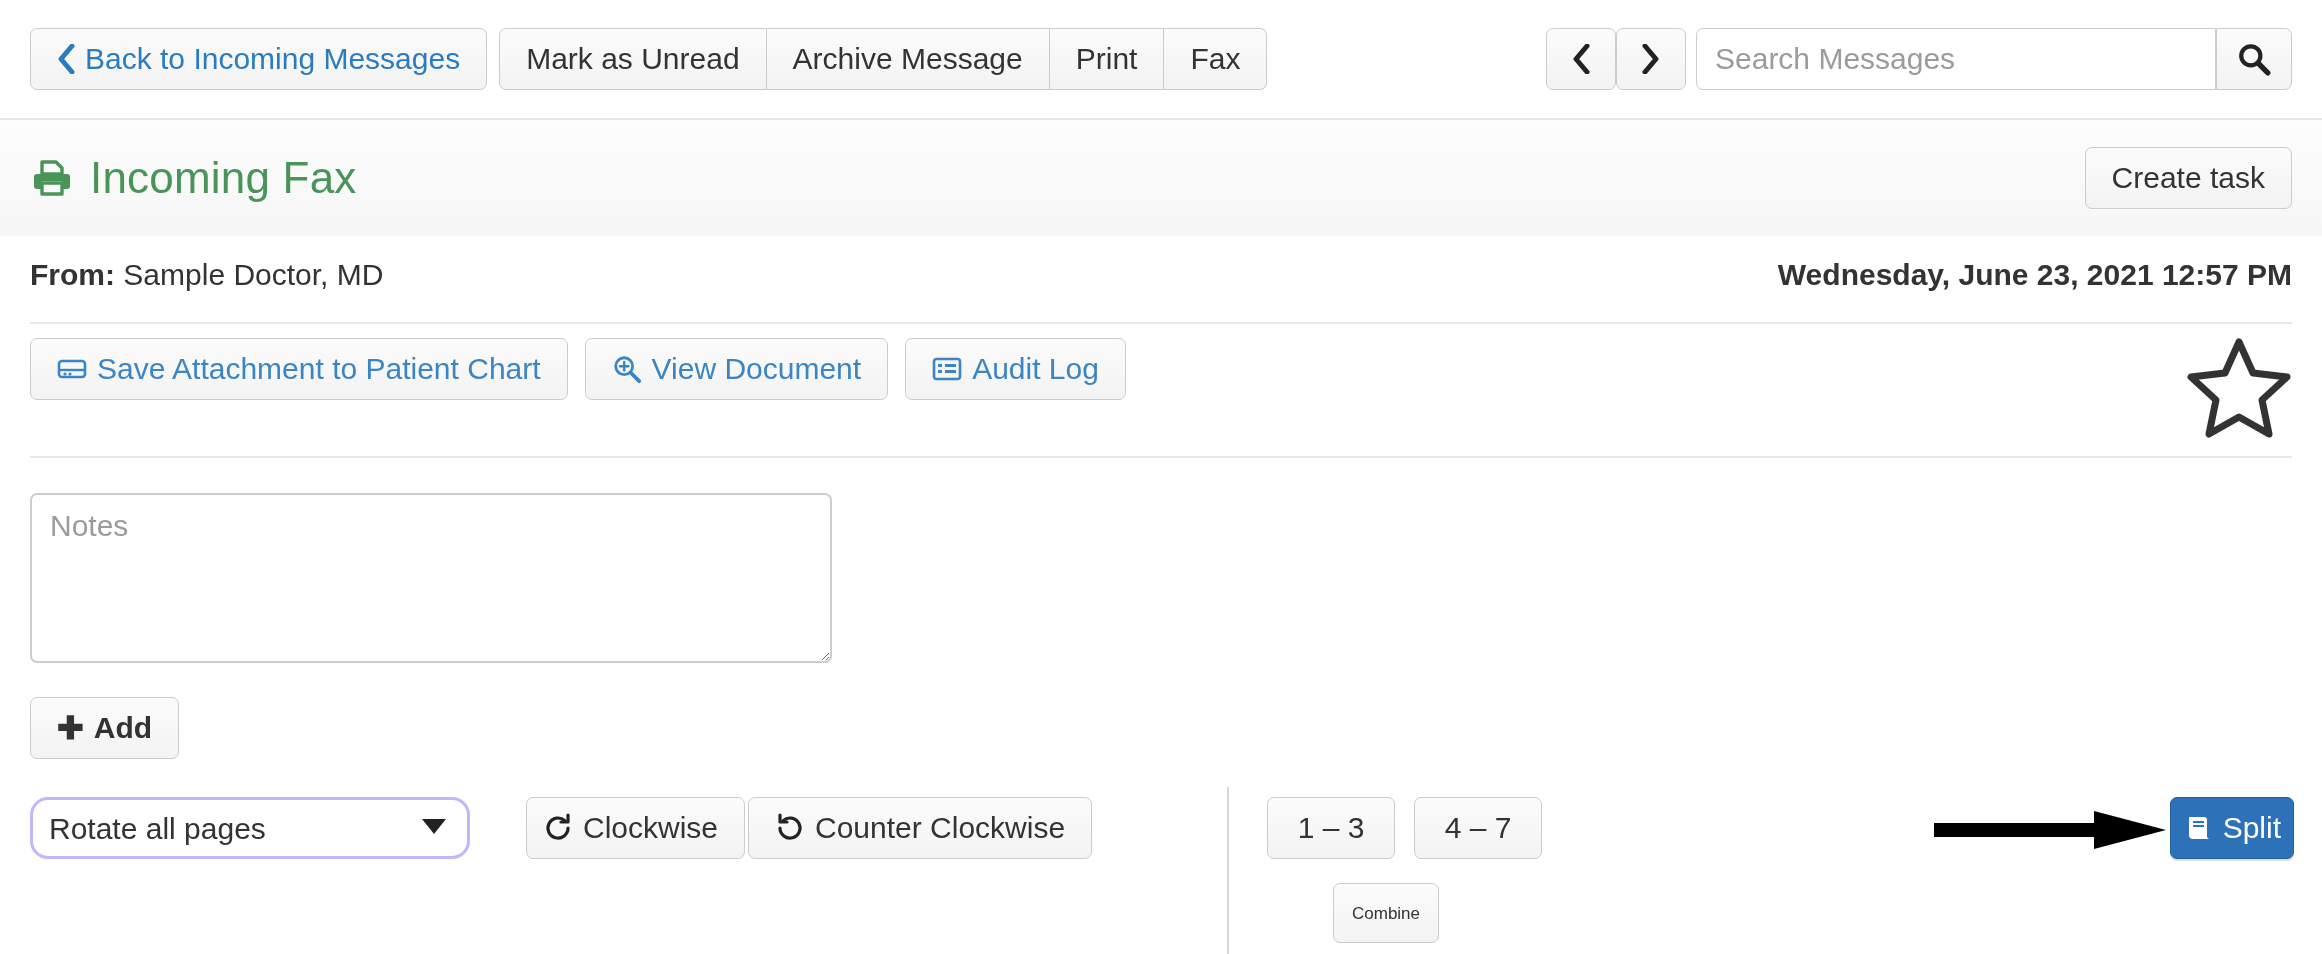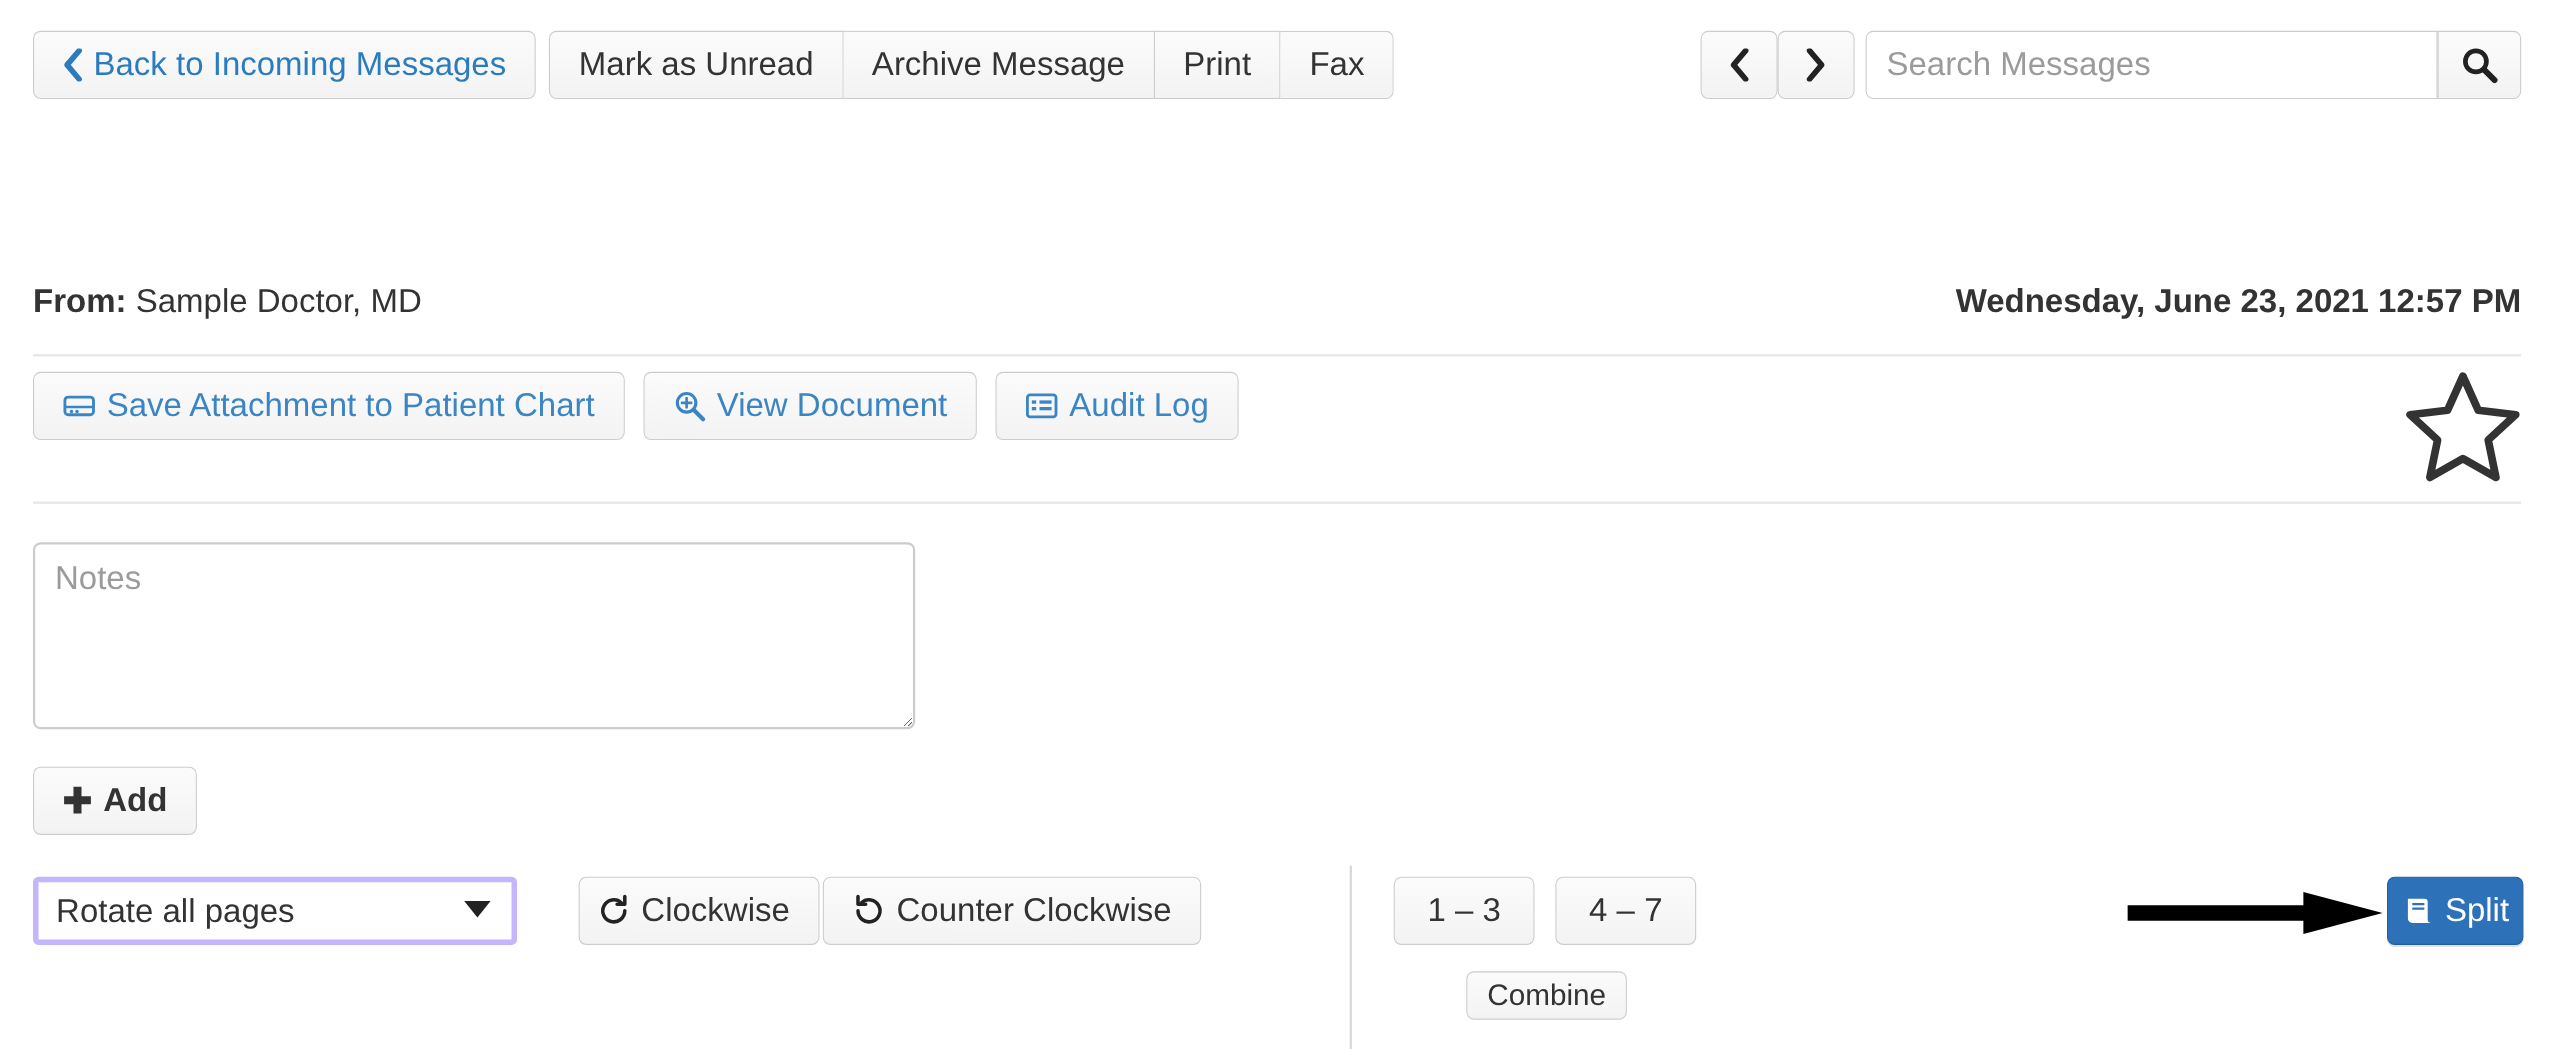--- a/index.html
+++ b/index.html
@@ -124,21 +124,21 @@
   .add-btn { position: absolute; left: 30px; top: 697px; font-weight: 700; font-size: 30px; }
   .add-btn .plus { font-size: 32px; font-weight: 700; }
 
   
   .bottom {
     position: absolute; left: 30px; top: 797px; right: 28px; height: 66px;
   }
   .rotate-select {
     position: absolute; left: 0; top: 0;
     width: 440px; height: 62px;
-    border: 5px solid #c4b5fd; border-radius: 5px;
+    border: 3px solid #c4b5fd; border-radius: 18px;
     background: #ffffff;
     font-size: 30px; color: #333;
     padding: 0 16px;
     font-family: "Liberation Sans", sans-serif;
     -webkit-appearance: none; appearance: none;
     outline: none;
     cursor: pointer;
   }
   .sel-caret {
     position: absolute; left: 392px; top: 22px;
@@ -154,21 +154,21 @@
     position: absolute; left: 1197px; top: -10px;
     width: 2px; height: 167px; background: #d8d8d8;
   }
   .pages {
     position: absolute; left: 1237px; top: 0;
     display: flex; gap: 19px;
   }
   .pages .btn { min-width: 128px; }
   .combine-btn {
     position: absolute; left: 1303px; top: 86px;
-    height: 44px; padding: 0 18px; font-size: 27px; text-align: center;
+    height: 60px; padding: 0 18px; font-size: 17px; text-align: center;
   }
 
   .split-btn {
     position: absolute; right: 0; top: 0;
     background: #2d72b8;
     border: 1px solid #225f9c;
     color: #ffffff;
     font-size: 30px;
     height: 62px;
     padding: 0 12px;
@@ -234,20 +234,37 @@
         <span class="ico">
           <svg width="34" height="34" viewBox="0 0 32 32">
               <circle cx="13" cy="13" r="9" fill="none" stroke="#222" stroke-width="4"></circle>
               <path d="M20 20 L29 29" stroke="#222" stroke-width="5" stroke-linecap="round"></path>
             </svg>
         </span>
       </button>
     </div>
   </div>
 
+  <div class="band">
+    <div class="band-inner">
+      <div class="page-title">
+        <span class="ico">
+          <svg width="44" height="44" viewBox="0 0 44 44">
+            <path d="M12 6 h14 l6 6 v6 h-20 z" fill="none" stroke="#4a9459" stroke-width="3.4" stroke-linejoin="round"></path>
+            <path d="M7 18 h30 a3 3 0 0 1 3 3 v9 a3 3 0 0 1 -3 3 h-5 v-8 h-20 v8 h-5 a3 3 0 0 1 -3 -3 v-9 a3 3 0 0 1 3 -3 z" fill="#4a9459"></path>
+            <rect x="12" y="27" width="20" height="11" fill="none" stroke="#4a9459" stroke-width="3.4" stroke-linejoin="round"></rect>
+          </svg>
+        </span>
+        <span class="ttl">Incoming Fax</span>
+      </div>
+      <button class="btn create-task">
+        <span>Create task</span>
+      </button>
+    </div>
+  </div>
 
   <div class="from-row">
     <div class="from-left">
       <b>From:</b>
       <span>Sample Doctor, MD</span>
     </div>
     <div class="from-date">Wednesday, June 23, 2021 12:57 PM</div>
   </div>
 
   <div class="hr hr-1"></div>

